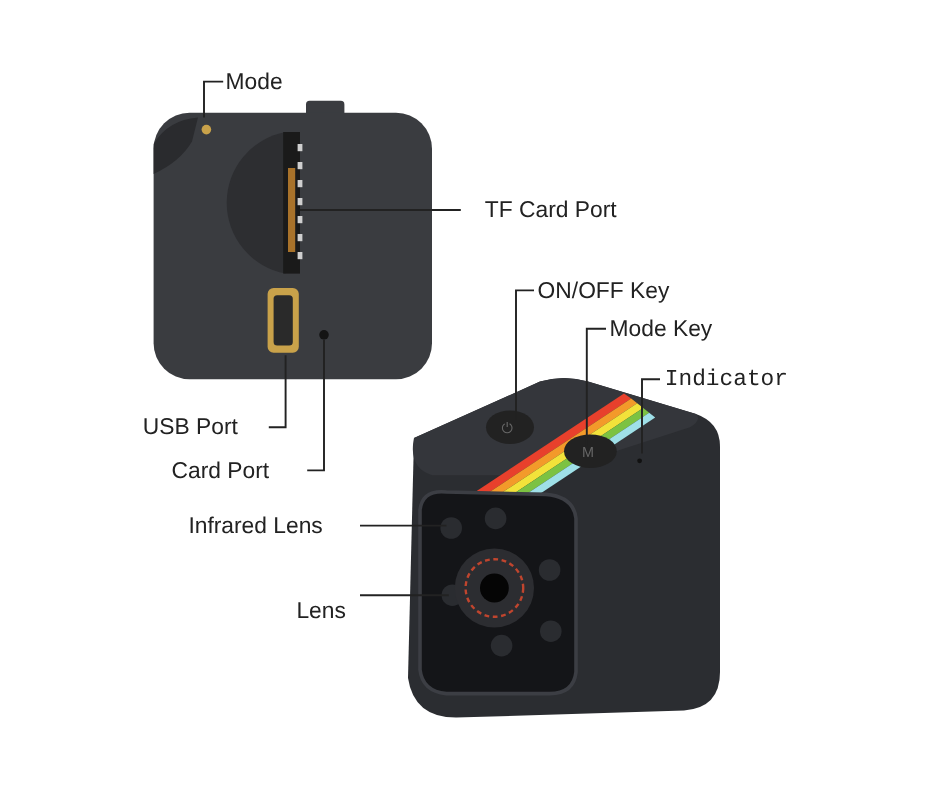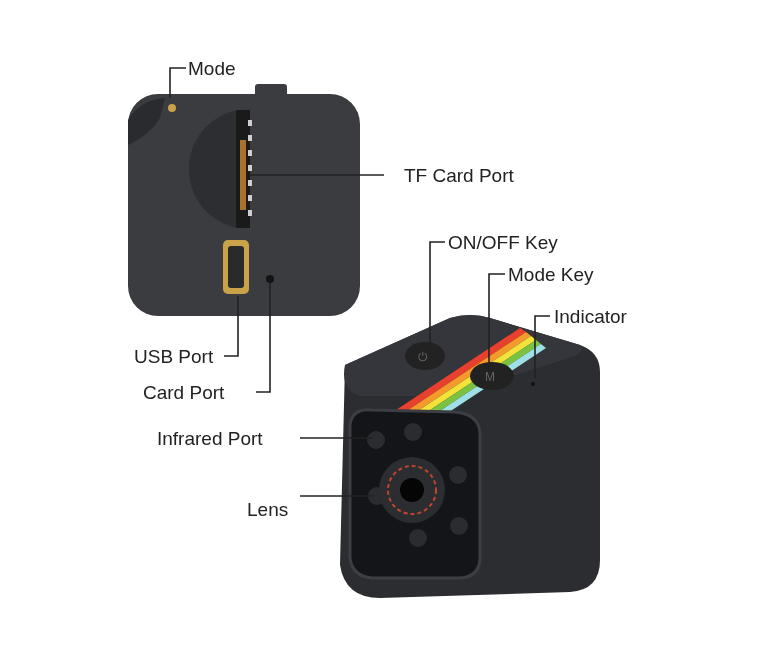--- a/index.html
+++ b/index.html
@@ -77,19 +77,19 @@
     <polyline points="430,350 430,242 445,242"></polyline>
     <polyline points="489,372 489,274 505,274"></polyline>
     <polyline points="535,378 535,316 550,316"></polyline>
     <polyline points="300,438 372,438"></polyline>
     <polyline points="300,496 374,496"></polyline>
   </g>
 </svg>
 
 <div class="label" style="left:188px;top:59px;">Mode</div>
 <div class="label" style="left:404px;top:166px;">TF Card Port</div>
-<div class="label" style="left:119px;top:347px;margin-left:15px;">USB Port</div>
+<div class="label" style="left:119px;top:347px;">USB Port</div>
 <div class="label" style="left:143px;top:383px;">Card Port</div>
 <div class="label" style="left:448px;top:233px;">ON/OFF Key</div>
 <div class="label" style="left:508px;top:265px;">Mode Key</div>
-<div class="label" style="left:554px;top:307px;">Indicator</div>
-<div class="label" style="left:157px;top:429px;">Infrared Port</div>
+<div class="label" style="left:554px;top:307px;font-family:Liberation Mono, monospace;">Indicator</div>
+<div class="label" style="left:157px;top:429px;">Infrared Lens</div>
 <div class="label" style="left:247px;top:500px;">Lens</div>
 
 </body></html>

